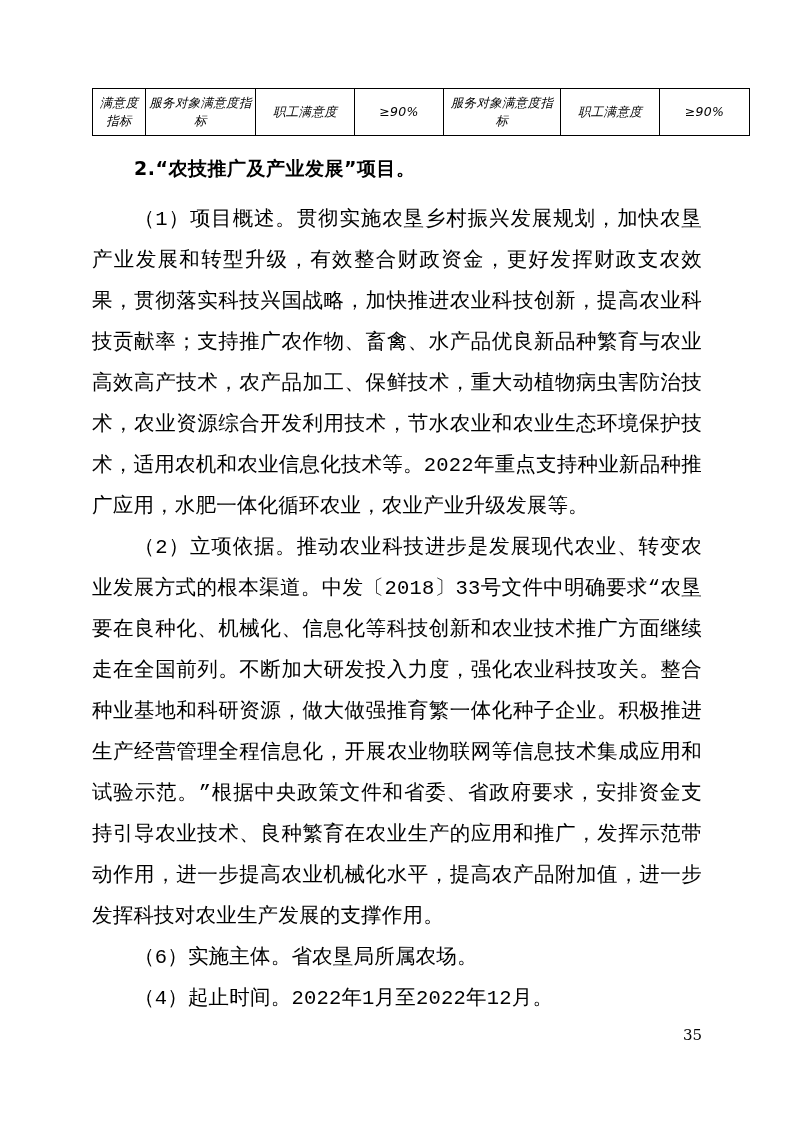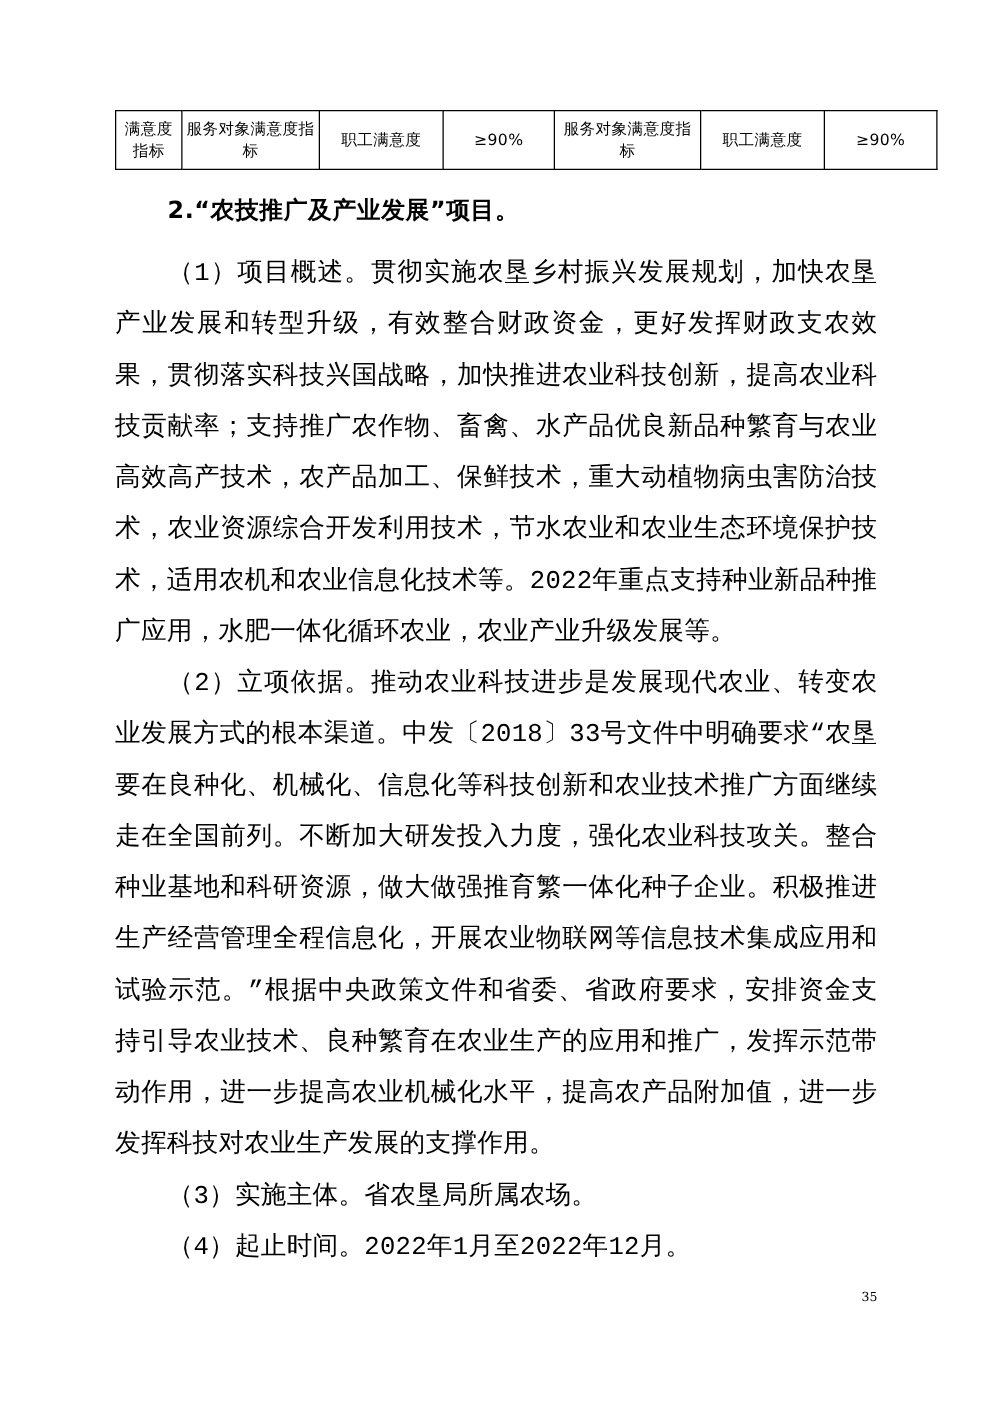--- a/index.html
+++ b/index.html
@@ -22,20 +22,21 @@
     box-sizing: border-box;
     padding: 88px 92px 0 92px;
   }
 
   
   table.cont-table {
     border-collapse: collapse;
     width: 608px;
     margin: 0 auto 12px 0;
     table-layout: fixed;
+    font-style: italic;
   }
   table.cont-table td {
     border: 1px solid #000000;
     font-family: "DejaVu Sans", "Liberation Sans", sans-serif;
     font-size: 12.5px;
     line-height: 1.45;
     text-align: center;
     vertical-align: middle;
     padding: 5px 3px;
     letter-spacing: 0.3px;
@@ -71,21 +72,21 @@
   p.body-par.short {
     text-align: left;
   }
 
   
   .page-number {
     position: absolute;
     right: 92px;
     bottom: 78px;
     font-family: "DejaVu Serif", "Liberation Serif", serif;
-    font-size: 10px;
+    font-size: 15px;
     color: #000000;
   }
 </style>
 </head>
 <body>
 
 <div class="page">
 
   <table class="cont-table">
     <tbody>
@@ -98,17 +99,17 @@
       <td class="c6">职工满意度</td>
       <td class="c7">≥90%</td>
     </tr>
   </tbody>
     </table>
 
   <div class="heading">2.“农技推广及产业发展”项目。</div>
 
   <p class="body-par">（1）项目概述。贯彻实施农垦乡村振兴发展规划，加快农垦产业发展和转型升级，有效整合财政资金，更好发挥财政支农效果，贯彻落实科技兴国战略，加快推进农业科技创新，提高农业科技贡献率；支持推广农作物、畜禽、水产品优良新品种繁育与农业高效高产技术，农产品加工、保鲜技术，重大动植物病虫害防治技术，农业资源综合开发利用技术，节水农业和农业生态环境保护技术，适用农机和农业信息化技术等。2022年重点支持种业新品种推广应用，水肥一体化循环农业，农业产业升级发展等。</p>
   <p class="body-par">（2）立项依据。推动农业科技进步是发展现代农业、转变农业发展方式的根本渠道。中发〔2018〕33号文件中明确要求“农垦要在良种化、机械化、信息化等科技创新和农业技术推广方面继续走在全国前列。不断加大研发投入力度，强化农业科技攻关。整合种业基地和科研资源，做大做强推育繁一体化种子企业。积极推进生产经营管理全程信息化，开展农业物联网等信息技术集成应用和试验示范。”根据中央政策文件和省委、省政府要求，安排资金支持引导农业技术、良种繁育在农业生产的应用和推广，发挥示范带动作用，进一步提高农业机械化水平，提高农产品附加值，进一步发挥科技对农业生产发展的支撑作用。</p>
-  <p class="body-par short">（3）实施主体。省农垦局所属农场。</p>
+  <p class="body-par short">（6）实施主体。省农垦局所属农场。</p>
   <p class="body-par short">（4）起止时间。2022年1月至2022年12月。</p>
 
   <div class="page-number">35</div>
 </div>
 
 </body></html>

